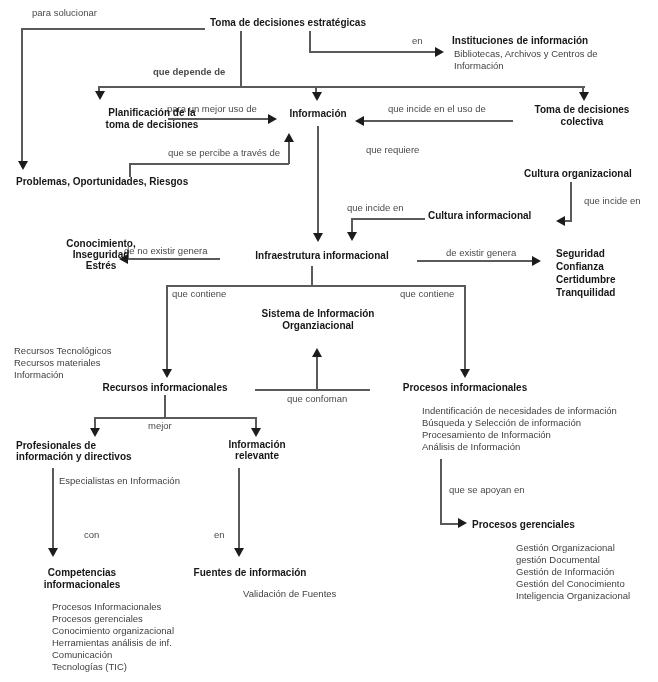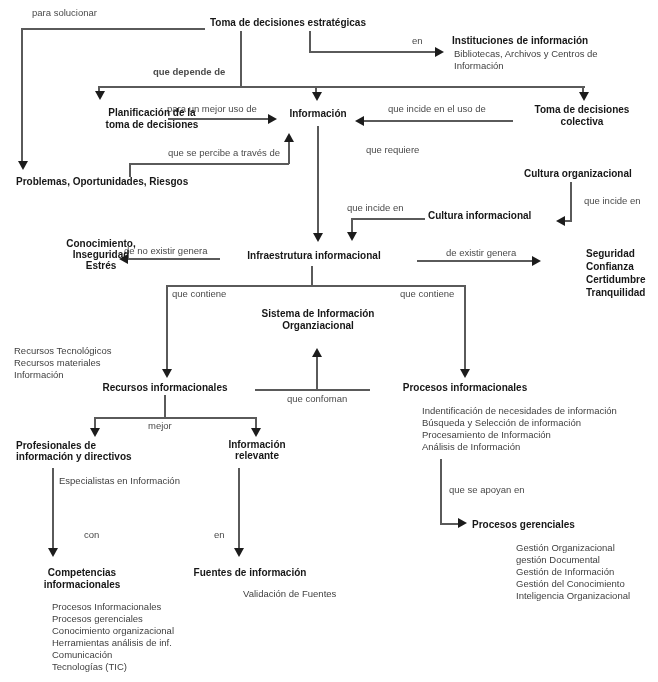--- a/index.html
+++ b/index.html
@@ -117,22 +117,22 @@
 toma de decisiones</div>
   <div class="node center" style="left:318px;top:108px;">Información</div>
   <div class="node center" style="left:582px;top:104px;">Toma de decisiones
 colectiva</div>
   <div class="node" style="left:16px;top:176px;">Problemas, Oportunidades, Riesgos</div>
   <div class="node" style="left:524px;top:168px;">Cultura organizacional</div>
   <div class="node" style="left:428px;top:210px;">Cultura informacional</div>
   <div class="node center" style="left:101px;top:238px;line-height:11px;">Conocimiento,
 Inseguridad
 Estrés</div>
-  <div class="node center" style="left:314px;top:250px;text-align:center;">Infraestrutura informacional</div>
-  <div class="node" style="left:556px;top:247px;line-height:13px;margin-left:30px;">Seguridad
+  <div class="node center" style="left:322px;top:250px;text-align:center;">Infraestrutura informacional</div>
+  <div class="node" style="left:556px;top:247px;line-height:13px;">Seguridad
 Confianza
 Certidumbre
 Tranquilidad</div>
   <div class="node center" style="left:318px;top:308px;">Sistema de Información
 Organziacional</div>
   <div class="list" style="left:14px;top:345px;width:122px;text-align:left;">Recursos Tecnológicos
 Recursos materiales
 Información</div>
   <div class="node center" style="left:165px;top:382px;">Recursos informacionales</div>
   <div class="node center" style="left:465px;top:382px;">Procesos informacionales</div>

